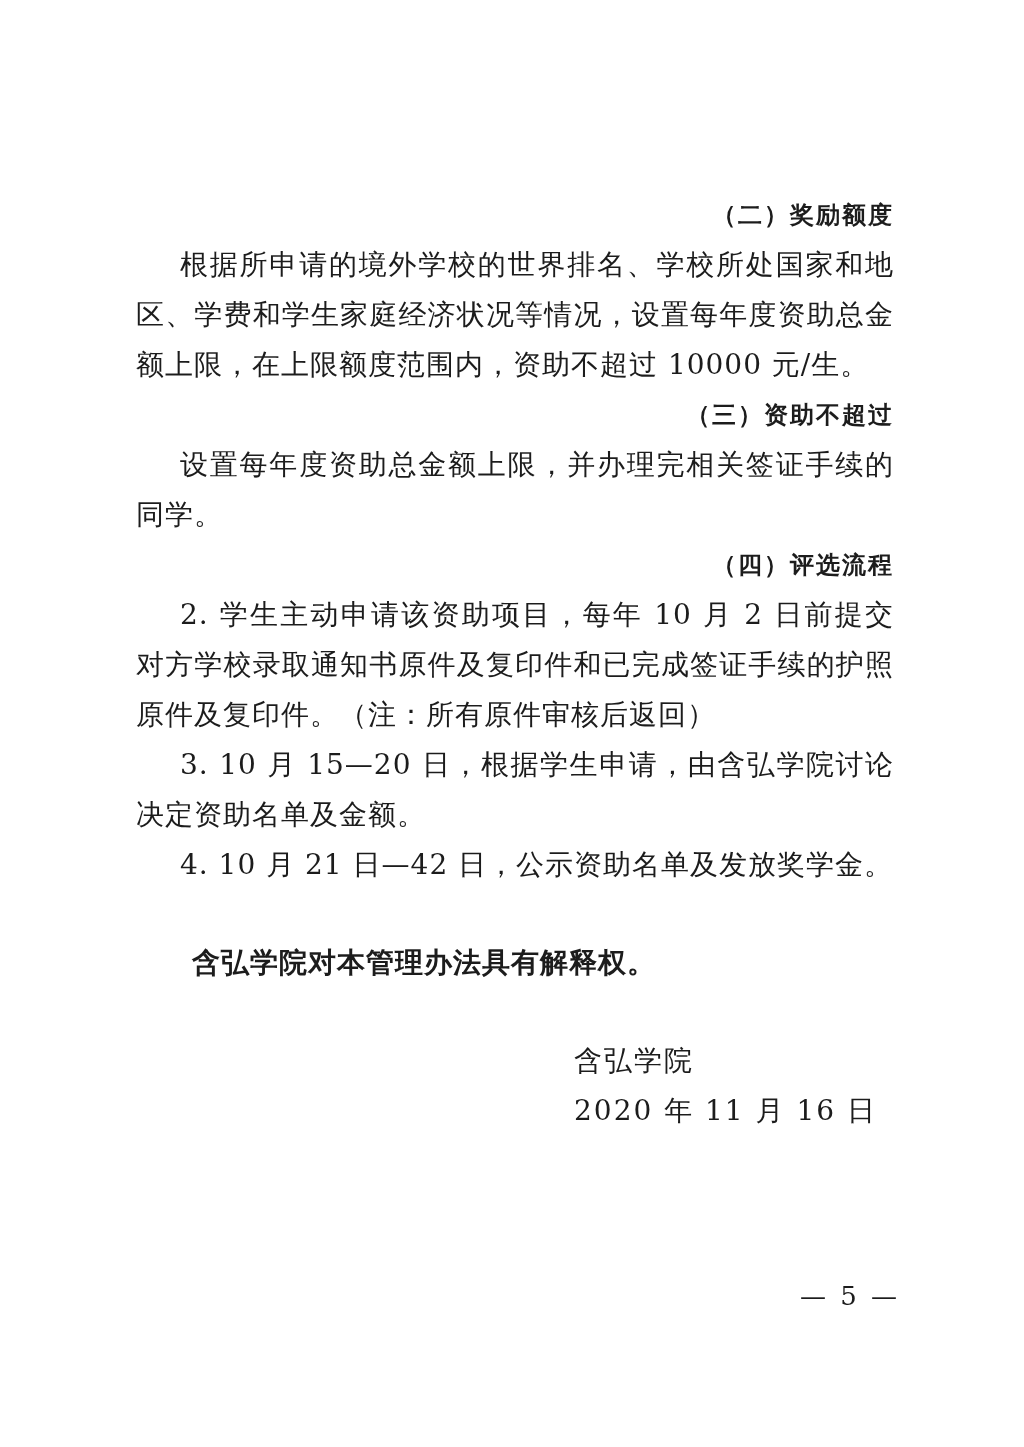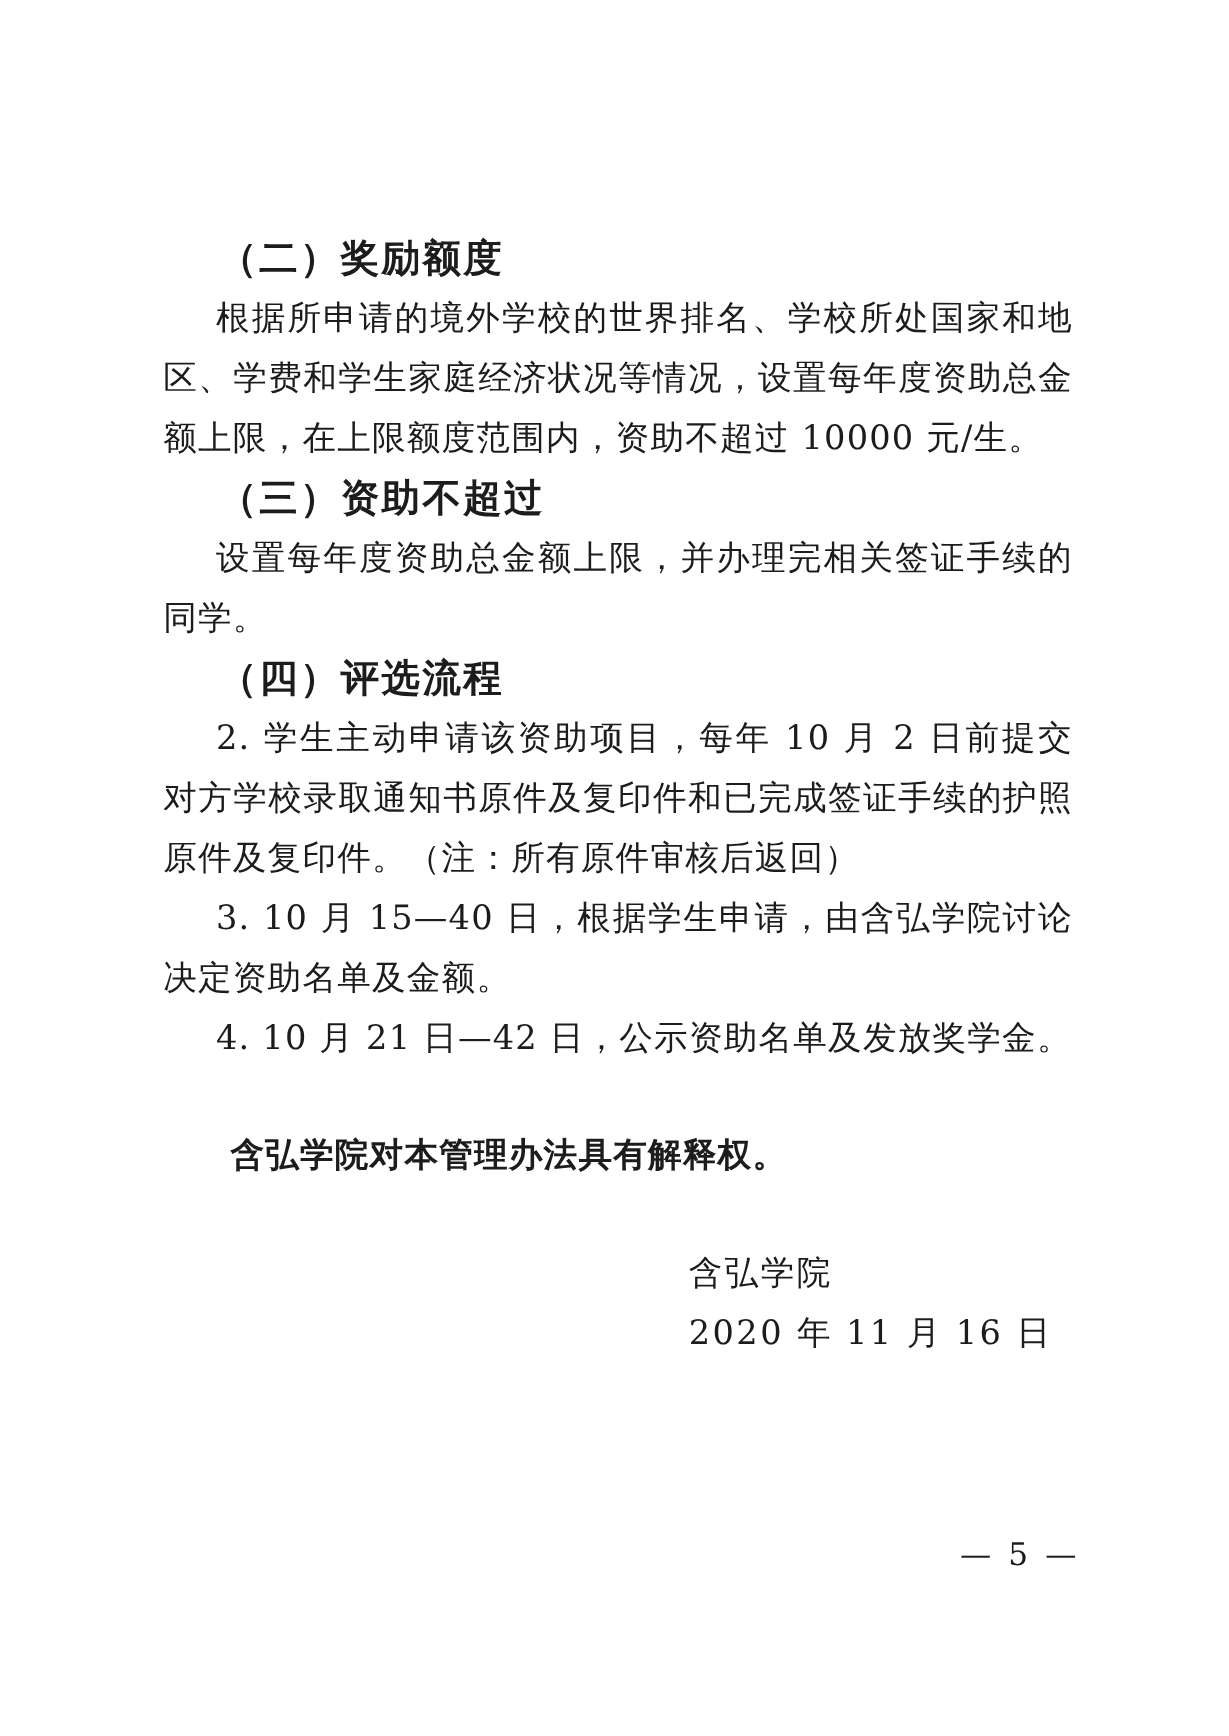--- a/index.html
+++ b/index.html
@@ -27,25 +27,25 @@
     left: 136px;
     top: 190px;
     width: 758px;
     font-size: 28px;
     line-height: 50px;
     text-align: justify;
     letter-spacing: 1px;
   }
   .hd {
     margin: 0;
-    font-size: 32px;
+    font-size: 24px;
     font-weight: bold;
     text-indent: 46px;
     letter-spacing: 2px;
-    text-align: left;
+    text-align: right;
   }
   .para {
     margin: 0;
     text-indent: 44px;
   }
   .para-spaced {
     margin-top: 48px;
     text-indent: 56px;
     font-weight: bold;
   }
@@ -85,21 +85,21 @@
 
     <h3 class="hd">（三）资助不超过</h3>
 
     <p class="para">设置每年度资助总金额上限，并办理完相关签证手续的同学。</p>
 
     <h3 class="hd">（四）评选流程</h3>
 
 
     <p class="para">2. 学生主动申请该资助项目，每年 10 月 2 日前提交对方学校录取通知书原件及复印件和已完成签证手续的护照原件及复印件。（注：所有原件审核后返回）</p>
 
-    <p class="para">3. 10 月 15—40 日，根据学生申请，由含弘学院讨论决定资助名单及金额。</p>
+    <p class="para">3. 10 月 15—20 日，根据学生申请，由含弘学院讨论决定资助名单及金额。</p>
 
     <p class="para">4. 10 月 21 日—42 日，公示资助名单及发放奖学金。</p>
 
     <p class="para para-spaced">含弘学院对本管理办法具有解释权。</p>
 
     <div class="sig-block">
       <div class="sig-name">含弘学院</div>
       <div class="sig-date">2020 年 11 月 16 日</div>
     </div>
 

